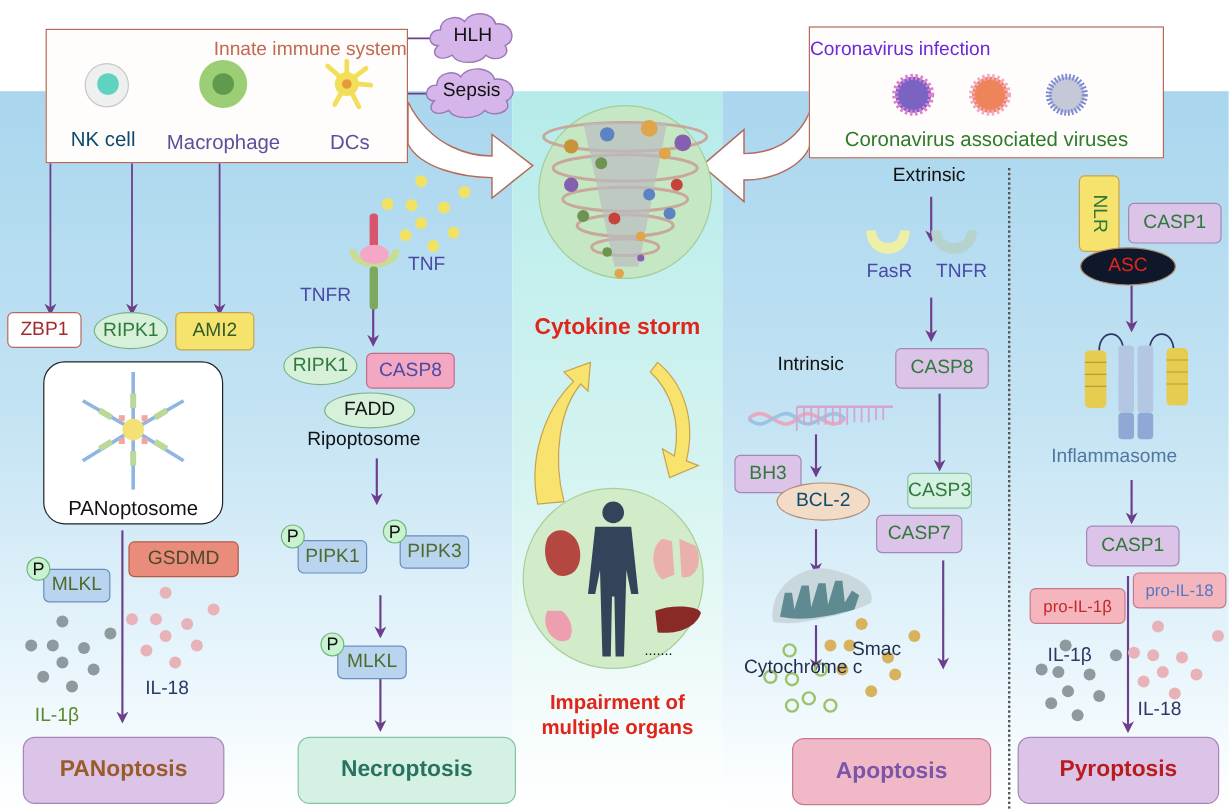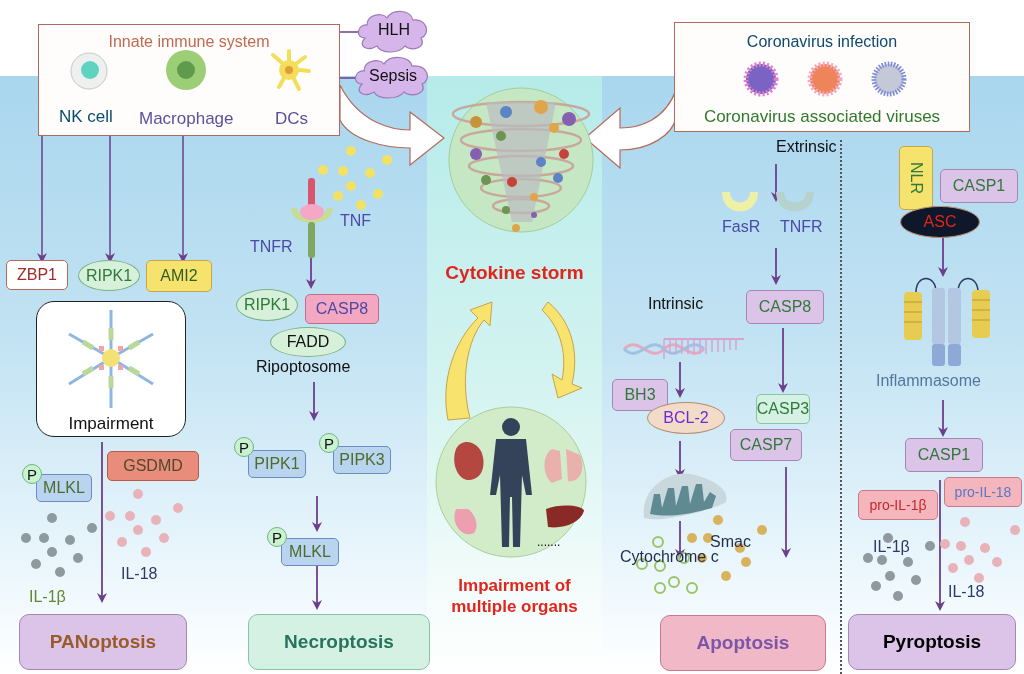--- a/index.html
+++ b/index.html
@@ -74,21 +74,21 @@
   <span style="position:relative;">HLH</span>
 </div>
 <div class="cloud" style="left:352px;top:54px;width:82px;height:44px;text-align:right;">
   <svg width="82" height="44" style="left:0;top:0;">
       <path d="M10,30 C0,30 2,16 12,17 C12,6 28,4 32,10 C38,0 58,2 60,12 C76,10 80,26 70,30 C76,40 58,44 52,38 C46,46 26,46 22,38 C12,44 2,38 10,30 z" fill="#d6b5ea" stroke="#9a79b8" stroke-width="1.2"></path>
     </svg>
   <span style="position:relative;">Sepsis</span>
 </div>
 
 <div class="box card" style="left:38px;top:24px;width:302px;height:112px;display:block;">
-  <div class="lbl" style="left:0;width:100%;text-align:center;top:8px;color:#c16a4f;">Innate immune system</div>
+  <div class="lbl" style="left:0;width:100%;text-align:right;top:8px;color:#c16a4f;">Innate immune system</div>
   <svg width="40" height="40" style="left:30px;top:26px;">
     <circle cx="20" cy="20" r="18" fill="#eef0f0" stroke="#c8c8c8"></circle>
       <circle cx="21" cy="19" r="9" fill="#5fd3c0"></circle>
   </svg>
   <svg width="46" height="46" style="left:124px;top:22px;">
     <circle cx="23" cy="23" r="20" fill="#9ccf75"></circle>
       <circle cx="23" cy="23" r="9" fill="#5f9a4d"></circle>
   </svg>
   <svg width="48" height="44" style="left:226px;top:24px;">
     <g stroke="#f3de5a" stroke-width="4" stroke-linecap="round">
@@ -101,21 +101,21 @@
       </g>
     <circle cx="24" cy="21" r="10" fill="#f3de5a"></circle>
       <circle cx="24" cy="21" r="4" fill="#e59a3c"></circle>
   </svg>
   <div class="lbl" style="left:20px;top:82px;color:#0c4a6e;font-size:17px;">NK cell</div>
   <div class="lbl" style="left:100px;top:84px;color:#5e4f9c;font-size:17px;">Macrophage</div>
   <div class="lbl" style="left:236px;top:84px;color:#5e4f9c;font-size:17px;">DCs</div>
 </div>
 
 <div class="box card" style="left:674px;top:22px;width:296px;height:110px;display:block;">
-  <div class="lbl" style="left:0;width:100%;text-align:center;top:10px;color:#0c4a6e;">Coronavirus infection</div>
+  <div class="lbl" style="left:0;width:100%;text-align:left;top:10px;color:#6d28d9;">Coronavirus infection</div>
   <svg width="44" height="44" style="left:64px;top:34px;">
       <circle cx="22" cy="22" r="15" fill="#7b63c4" stroke="#e07fd0" stroke-width="5" stroke-dasharray="2 2"></circle>
     </svg>
   <svg width="44" height="44" style="left:128px;top:34px;">
       <circle cx="22" cy="22" r="15" fill="#ee8459" stroke="#f2a9c1" stroke-width="5" stroke-dasharray="2 2"></circle>
     </svg>
   <svg width="44" height="44" style="left:192px;top:34px;">
       <circle cx="22" cy="22" r="15" fill="#c5c8d6" stroke="#7a89d8" stroke-width="5" stroke-dasharray="1.5 1.5"></circle>
     </svg>
   <div class="lbl" style="left:0;width:100%;text-align:center;top:84px;color:#2f7a2a;font-size:17px;">Coronavirus associated viruses</div>
@@ -190,21 +190,21 @@
         <line x1="78" y1="62" x2="88" y2="68"></line>
     </g>
     <circle cx="60" cy="52" r="9" fill="#f4e176"></circle>
     <g fill="#f0a6a3">
         <rect x="48" y="40" width="5" height="5"></rect>
         <rect x="67" y="40" width="5" height="5"></rect>
         <rect x="48" y="59" width="5" height="5"></rect>
         <rect x="67" y="59" width="5" height="5"></rect>
       </g>
   </svg>
-  <div class="lbl" style="left:0;width:100%;text-align:center;top:112px;color:#111;font-size:17px;">Impairment</div>
+  <div class="lbl" style="left:0;width:100%;text-align:center;top:112px;color:#111;font-size:17px;">PANoptosome</div>
 </div>
 
 <div class="box rect" style="left:36px;top:474px;width:56px;height:28px;background:#b9d4ef;border-color:#6b8cc0;color:#4f6b2c;">MLKL</div>
 <div class="pbadge" style="left:22px;top:464px;">P</div>
 <div class="box rect" style="left:107px;top:451px;width:92px;height:30px;background:#e98c7c;border-color:#b65a4a;color:#4d4a2a;">GSDMD</div>
 
 <svg width="100" height="70" style="left:18px;top:514px;">
   <g fill="#8e9a9e">
       <circle cx="34" cy="4" r="5"></circle>
       <circle cx="74" cy="14" r="5"></circle>
@@ -265,21 +265,21 @@
 <div class="box rect" style="left:248px;top:450px;width:58px;height:28px;background:#b9d4ef;border-color:#6b8cc0;color:#4f6b2c;">PIPK1</div>
 <div class="pbadge" style="left:234px;top:437px;">P</div>
 <div class="box rect" style="left:333px;top:446px;width:58px;height:28px;background:#b9d4ef;border-color:#6b8cc0;color:#4f6b2c;">PIPK3</div>
 <div class="pbadge" style="left:319px;top:433px;">P</div>
 
 <div class="box rect" style="left:281px;top:538px;width:58px;height:28px;background:#b9d4ef;border-color:#6b8cc0;color:#4f6b2c;">MLKL</div>
 <div class="pbadge" style="left:267px;top:527px;">P</div>
 
 <div class="outcome" style="left:248px;top:614px;width:182px;height:56px;background:#d4f1e3;border-color:#87c3a6;color:#287360;">Necroptosis</div>
 
-<div class="lbl" style="left:744px;top:138px;color:#111;font-size:16px;margin-left:32px;">Extrinsic</div>
+<div class="lbl" style="left:744px;top:138px;color:#111;font-size:16px;">Extrinsic</div>
 <svg width="110" height="32" style="left:718px;top:188px;">
   <path d="M4,4 C4,30 40,30 40,4 L32,4 C32,18 12,18 12,4 z" fill="#eef0a6"></path>
   <path d="M58,4 C58,30 96,30 96,4 L88,4 C88,18 66,18 66,4 z" fill="#b5d3cc"></path>
 </svg>
 <div class="lbl" style="left:722px;top:218px;color:#4a4aa8;font-size:16px;">FasR</div>
 <div class="lbl" style="left:780px;top:218px;color:#4a4aa8;font-size:16px;">TNFR</div>
 
 <div class="box rect" style="left:746px;top:290px;width:78px;height:34px;background:#dcc3e8;border-color:#a587b6;color:#2f7a3a;">CASP8</div>
 <div class="lbl" style="left:648px;top:295px;color:#111;font-size:16px;">Intrinsic</div>
 <svg width="140" height="30" style="left:624px;top:334px;">
@@ -297,21 +297,21 @@
       <line x1="88" y1="5" x2="88" y2="18"></line>
       <line x1="94" y1="5" x2="94" y2="18"></line>
       <line x1="100" y1="5" x2="100" y2="18"></line>
       <line x1="106" y1="5" x2="106" y2="16"></line>
       <line x1="112" y1="5" x2="112" y2="16"></line>
     </g>
   <line x1="40" y1="5" x2="120" y2="5" stroke="#d6a4d0" stroke-width="2"></line>
 </svg>
 
 <div class="box rect" style="left:612px;top:379px;width:56px;height:32px;background:#dcc3e8;border-color:#a587b6;color:#2f7a3a;">BH3</div>
-<div class="box oval" style="left:647px;top:402px;width:78px;height:32px;background:#f3dcc7;border-color:#b48e74;color:#6d28d9;">BCL-2</div>
+<div class="box oval" style="left:647px;top:402px;width:78px;height:32px;background:#f3dcc7;border-color:#b48e74;color:#0c4a6e;">BCL-2</div>
 <div class="box rect" style="left:756px;top:394px;width:54px;height:30px;background:#d4f1e3;border-color:#87c3a6;color:#2f7a3a;">CASP3</div>
 <div class="box rect" style="left:730px;top:429px;width:72px;height:32px;background:#dcc3e8;border-color:#a587b6;color:#2f7a3a;">CASP7</div>
 
 <svg width="90" height="60" style="left:640px;top:468px;">
   <path d="M4,50 C0,20 30,2 50,6 C70,10 90,20 86,34 C80,38 70,40 60,44 C40,48 20,54 4,50 z" fill="#c8d8dc"></path>
   <path d="M10,46 L14,26 L20,26 L22,40 L28,20 L34,20 L36,38 L42,18 L48,18 L50,36 L56,16 L62,16 L64,34 L70,24 L76,28 L72,40 C50,46 30,50 10,46 z" fill="#5f8a92"></path>
 </svg>
 <svg width="130" height="90" style="left:630px;top:516px;">
   <g fill="#d9b25e">
       <circle cx="88" cy="4" r="5"></circle>
@@ -392,13 +392,13 @@
       <circle cx="40" cy="28" r="5"></circle>
       <circle cx="24" cy="40" r="5"></circle>
       <circle cx="52" cy="42" r="5"></circle>
       <circle cx="8" cy="48" r="5"></circle>
       <circle cx="34" cy="58" r="5"></circle>
     </g>
 </svg>
 <div class="lbl" style="left:873px;top:538px;color:#2c3a66;font-size:16px;">IL-1β</div>
 <div class="lbl" style="left:948px;top:583px;color:#2c3a66;font-size:16px;">IL-18</div>
 
-<div class="outcome" style="left:848px;top:614px;width:168px;height:56px;background:#dcc3e8;border-color:#a587b6;color:#000000;">Pyroptosis</div>
+<div class="outcome" style="left:848px;top:614px;width:168px;height:56px;background:#dcc3e8;border-color:#a587b6;color:#b91c1c;">Pyroptosis</div>
 
 </body></html>

